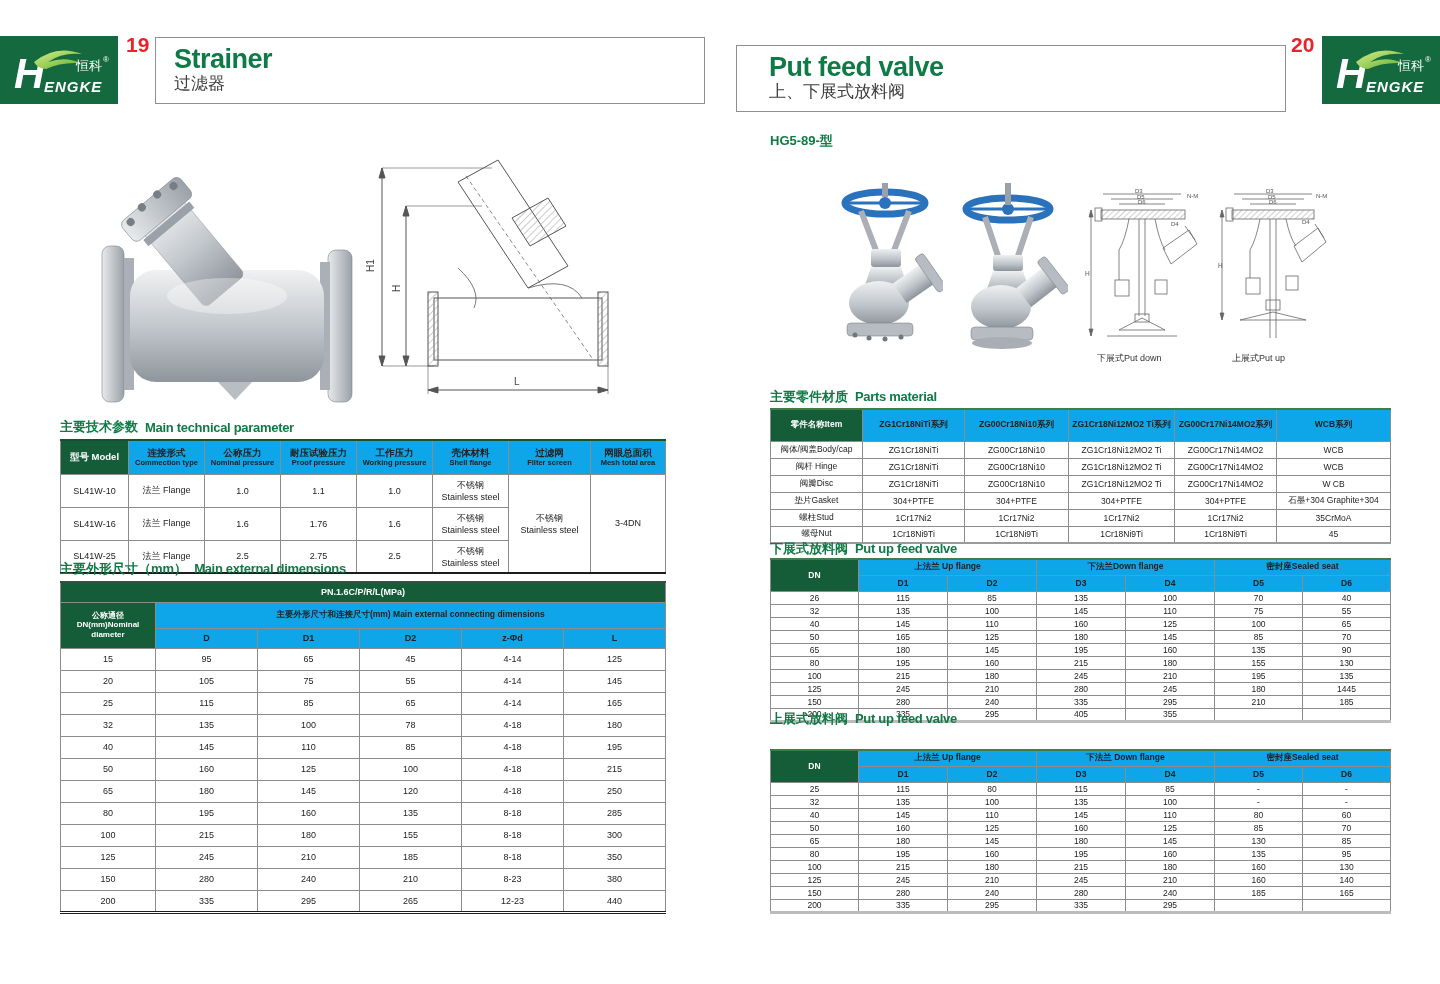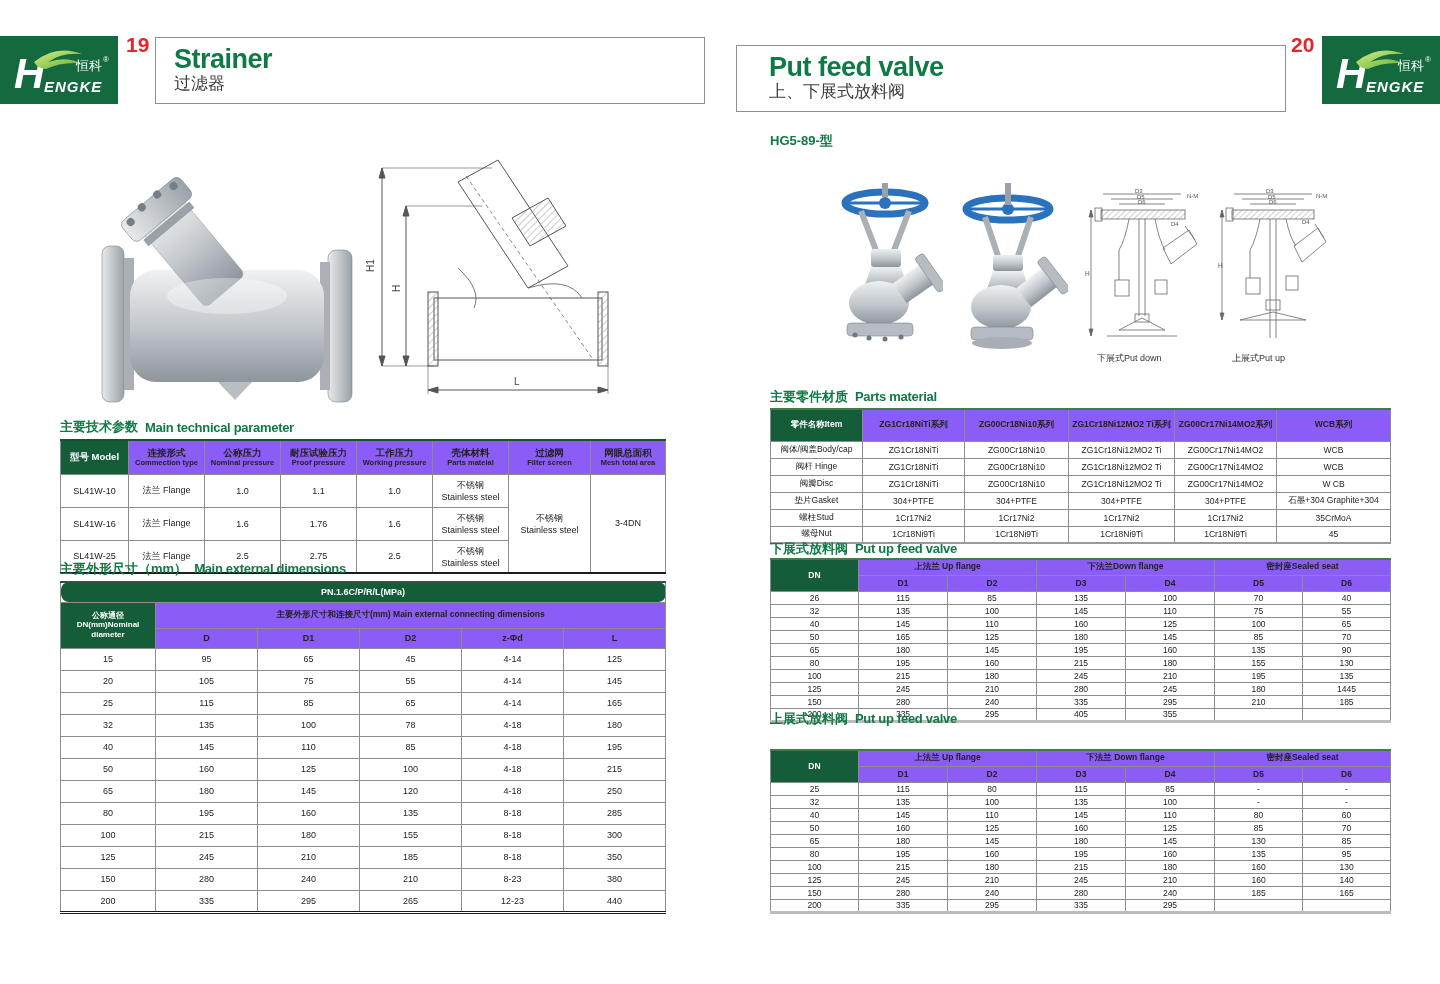--- a/index.html
+++ b/index.html
@@ -23,31 +23,31 @@
   .sec-title { position:absolute; display:flex; align-items:baseline; gap:7px; color:#0e7a45; }
   .sec-title .cn { font-size:13px; font-weight:bold; }
   .sec-title .en { font-size:13px; font-weight:bold; letter-spacing:-0.3px; }
   .model-heading { position:absolute; left:770px; top:132px; color:#0e7a45; font-size:13px; font-weight:bold; }
 
   
   table { border-collapse:collapse; table-layout:fixed; position:absolute; background:#fff; }
   th, td { border:1px solid #8c8c8c; text-align:center; vertical-align:middle; color:#222; }
   td { font-size:9px; white-space:pre-line; }
   .t-dark  { background:#155c38; color:#fff; }
-  .t-light { background:#8b5cf6; }
+  .t-light { background:#0ea5e9; }
   th .h-cn { display:block; font-size:9.5px; font-weight:bold; line-height:11px; }
   th .h-en { display:block; font-size:7.5px; font-weight:bold; line-height:9px; }
 
   .tech-table { left:60px; top:439px; width:605px; border-top:2px solid #14532d; border-bottom:2px solid #1d1d1d; }
   .tech-table th { height:34px; }
   .tech-table .t-dark { font-size:9.5px; font-weight:bold; }
   .tech-table td { height:33px; }
 
   .dims-table { left:60px; top:581px; width:605px; border-top:2px solid #394f41; border-bottom:3px double #1d1d1d; }
-  .dims-table .band { height:20px; font-size:9px; font-weight:bold;border-radius:8px; }
+  .dims-table .band { height:20px; font-size:9px; font-weight:bold; }
   .dims-table .dn-h { font-size:8px; font-weight:bold; line-height:9.5px; white-space:pre-line; }
   .dims-table .grp { height:26px; font-size:8.5px; font-weight:bold; }
   .dims-table .sub th { height:20px; font-size:9px; font-weight:bold; }
   .dims-table td { height:22px; }
 
   .parts-table { left:770px; top:408px; width:620px; border-top:2px solid #3f7d46; border-bottom:2px solid #9a9a9a; }
   .parts-table th { height:32px; font-size:8.5px; font-weight:bold; }
   .parts-table td { height:17px; font-size:8.5px; }
 
   .flange-table { width:620px; left:770px; border-top:2px solid #3f7d46; border-bottom:3px solid #bcbcbc; }
@@ -213,21 +213,21 @@
         <th class="t-light">
             <span class="h-cn">耐压试验压力</span>
             <span class="h-en">Proof pressure</span>
           </th>
         <th class="t-light">
             <span class="h-cn">工作压力</span>
             <span class="h-en">Working pressure</span>
           </th>
         <th class="t-light">
             <span class="h-cn">壳体材料</span>
-            <span class="h-en">Parts mateial</span>
+            <span class="h-en">Shell flange</span>
           </th>
         <th class="t-light">
             <span class="h-cn">过滤网</span>
             <span class="h-en">Filter screen</span>
           </th>
         <th class="t-light">
             <span class="h-cn">网眼总面积</span>
             <span class="h-en">Mesh total area</span>
           </th>
       </tr>

